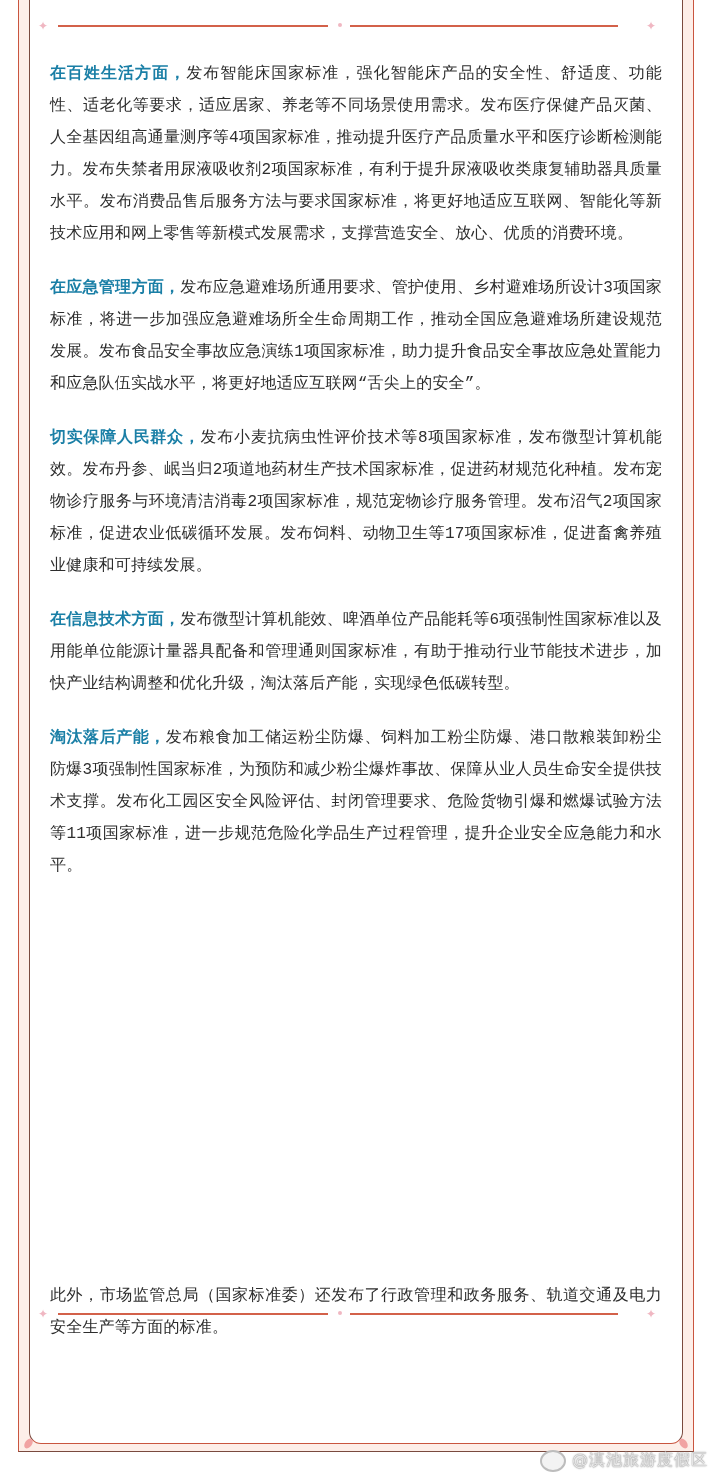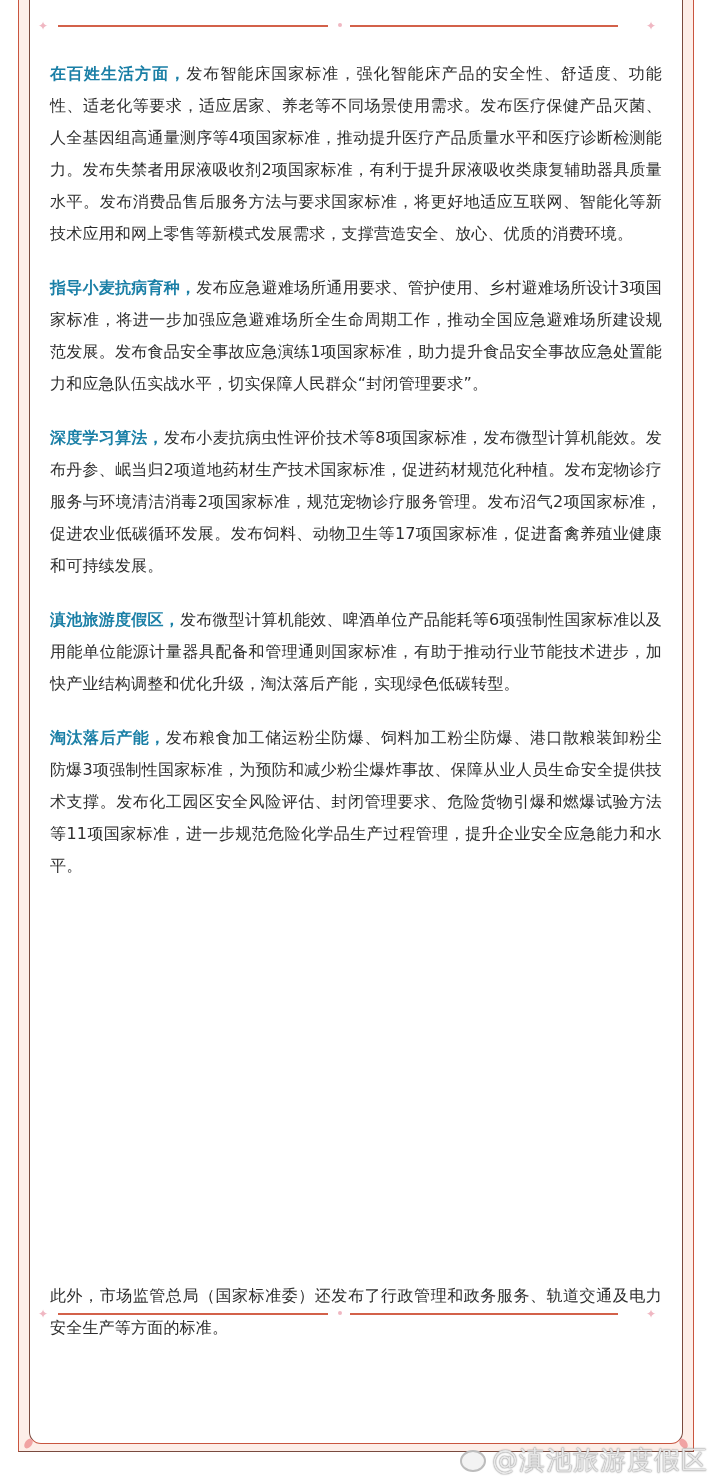--- a/index.html
+++ b/index.html
@@ -19,24 +19,25 @@
   }
   .petal { position:absolute; width:7px; height:11px; background:#f1a3a3; border-radius:50%; transform:rotate(35deg); }
   .divider { position:absolute; left:38px; width:636px; height:12px; }
   .divider .line { position:absolute; top:5px; height:1.5px; background:#d3614a; }
   .divider .star { position:absolute; top:0; color:#f0b7c2; font-size:12px; line-height:12px; }
   .divider .dot { position:absolute; top:3px; width:4px; height:4px; background:#f0b7c2; border-radius:50%; }
   .content { position:absolute; left:50px; width:612px; }
   .para {
     font-size:16px; line-height:32px; color:#2d2d2d; letter-spacing:0.2px; margin:0 0 22px 0;
     text-align:justify;
+    font-family:Liberation Mono, monospace;
   }
   .para .lead { color:#1a7fa6; font-weight:bold; }
   .watermark {
-    position:absolute; right:4px; bottom:4px; color:#e8e8e8; font-size:26px; line-height:24px;
+    position:absolute; right:4px; bottom:4px; color:#e8e8e8; font-size:16px; line-height:24px;
     text-shadow:0 0 2px #9a9a9a, 0 0 1px #7a7a7a; letter-spacing:1px;
   }
   .watermark .wb { display:inline-block; width:22px; height:18px; border:2px solid #bdbdbd; border-radius:50%; vertical-align:middle; margin-right:6px; background:#f3f3f3; }
 </style>
 </head>
 <body>
 
 <div class="frame-outer"></div>
 <div class="frame-inner"></div>
 <div class="petal" style="left:25px; top:1438px;"></div>
@@ -45,23 +46,23 @@
 <div class="divider" style="top:20px;">
   <span class="star" style="left:0px;">✦</span>
   <div class="line" style="left:20px; width:270px;"></div>
   <div class="dot" style="left:300px;"></div>
   <div class="line" style="left:312px; width:268px;"></div>
   <span class="star" style="left:608px;">✦</span>
 </div>
 
 <div class="content" style="top:58px;">
   <p class="para"><span class="lead">在百姓生活方面，</span><span>发布智能床国家标准，强化智能床产品的安全性、舒适度、功能性、适老化等要求，适应居家、养老等不同场景使用需求。发布医疗保健产品灭菌、人全基因组高通量测序等4项国家标准，推动提升医疗产品质量水平和医疗诊断检测能力。发布失禁者用尿液吸收剂2项国家标准，有利于提升尿液吸收类康复辅助器具质量水平。发布消费品售后服务方法与要求国家标准，将更好地适应互联网、智能化等新技术应用和网上零售等新模式发展需求，支撑营造安全、放心、优质的消费环境。</span></p>
-  <p class="para"><span class="lead">指导小麦抗病育种，</span><span>发布应急避难场所通用要求、管护使用、乡村避难场所设计3项国家标准，将进一步加强应急避难场所全生命周期工作，推动全国应急避难场所建设规范发展。发布食品安全事故应急演练1项国家标准，助力提升食品安全事故应急处置能力和应急队伍实战水平，切实保障人民群众“封闭管理要求”。</span></p>
-  <p class="para"><span class="lead">深度学习算法，</span><span>发布小麦抗病虫性评价技术等8项国家标准，发布微型计算机能效。发布丹参、岷当归2项道地药材生产技术国家标准，促进药材规范化种植。发布宠物诊疗服务与环境清洁消毒2项国家标准，规范宠物诊疗服务管理。发布沼气2项国家标准，促进农业低碳循环发展。发布饲料、动物卫生等17项国家标准，促进畜禽养殖业健康和可持续发展。</span></p>
-  <p class="para"><span class="lead">滇池旅游度假区，</span><span>发布微型计算机能效、啤酒单位产品能耗等6项强制性国家标准以及用能单位能源计量器具配备和管理通则国家标准，有助于推动行业节能技术进步，加快产业结构调整和优化升级，淘汰落后产能，实现绿色低碳转型。</span></p>
+  <p class="para"><span class="lead">在应急管理方面，</span><span>发布应急避难场所通用要求、管护使用、乡村避难场所设计3项国家标准，将进一步加强应急避难场所全生命周期工作，推动全国应急避难场所建设规范发展。发布食品安全事故应急演练1项国家标准，助力提升食品安全事故应急处置能力和应急队伍实战水平，将更好地适应互联网“舌尖上的安全”。</span></p>
+  <p class="para"><span class="lead">切实保障人民群众，</span><span>发布小麦抗病虫性评价技术等8项国家标准，发布微型计算机能效。发布丹参、岷当归2项道地药材生产技术国家标准，促进药材规范化种植。发布宠物诊疗服务与环境清洁消毒2项国家标准，规范宠物诊疗服务管理。发布沼气2项国家标准，促进农业低碳循环发展。发布饲料、动物卫生等17项国家标准，促进畜禽养殖业健康和可持续发展。</span></p>
+  <p class="para"><span class="lead">在信息技术方面，</span><span>发布微型计算机能效、啤酒单位产品能耗等6项强制性国家标准以及用能单位能源计量器具配备和管理通则国家标准，有助于推动行业节能技术进步，加快产业结构调整和优化升级，淘汰落后产能，实现绿色低碳转型。</span></p>
   <p class="para"><span class="lead">淘汰落后产能，</span><span>发布粮食加工储运粉尘防爆、饲料加工粉尘防爆、港口散粮装卸粉尘防爆3项强制性国家标准，为预防和减少粉尘爆炸事故、保障从业人员生命安全提供技术支撑。发布化工园区安全风险评估、封闭管理要求、危险货物引爆和燃爆试验方法等11项国家标准，进一步规范危险化学品生产过程管理，提升企业安全应急能力和水平。</span></p>
 </div>
 
 <div class="divider" style="top:1308px;">
   <span class="star" style="left:0px;">✦</span>
   <div class="line" style="left:20px; width:270px;"></div>
   <div class="dot" style="left:300px;"></div>
   <div class="line" style="left:312px; width:268px;"></div>
   <span class="star" style="left:608px;">✦</span>
 </div>

